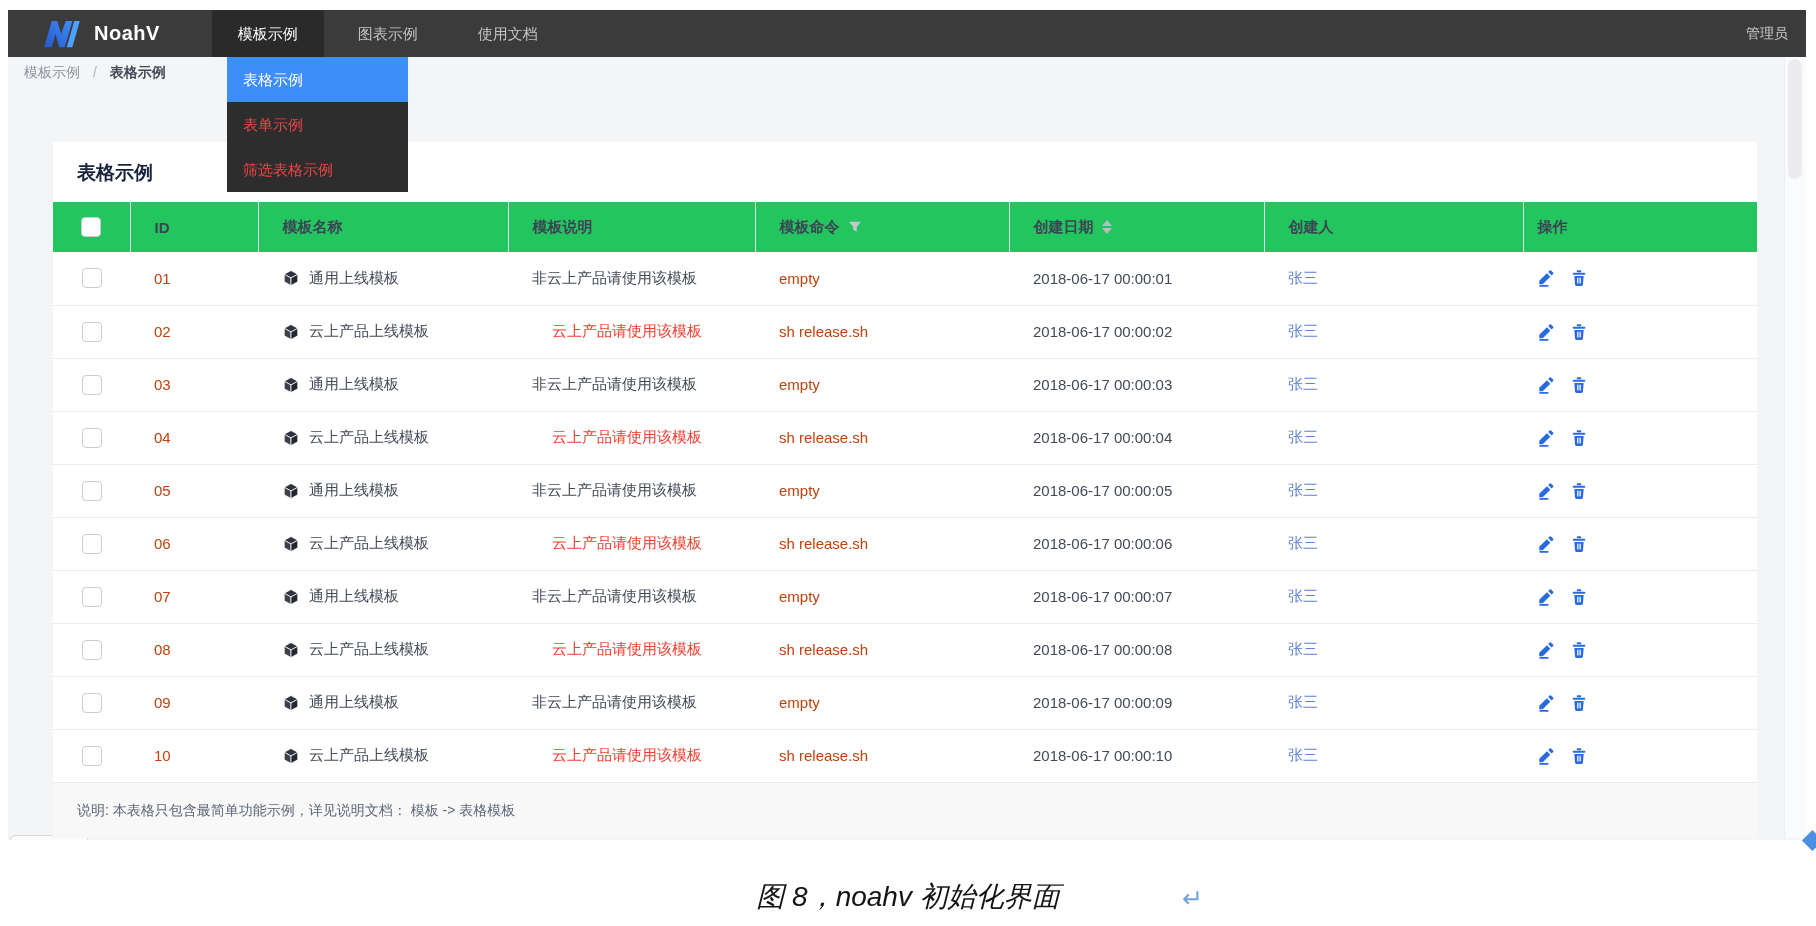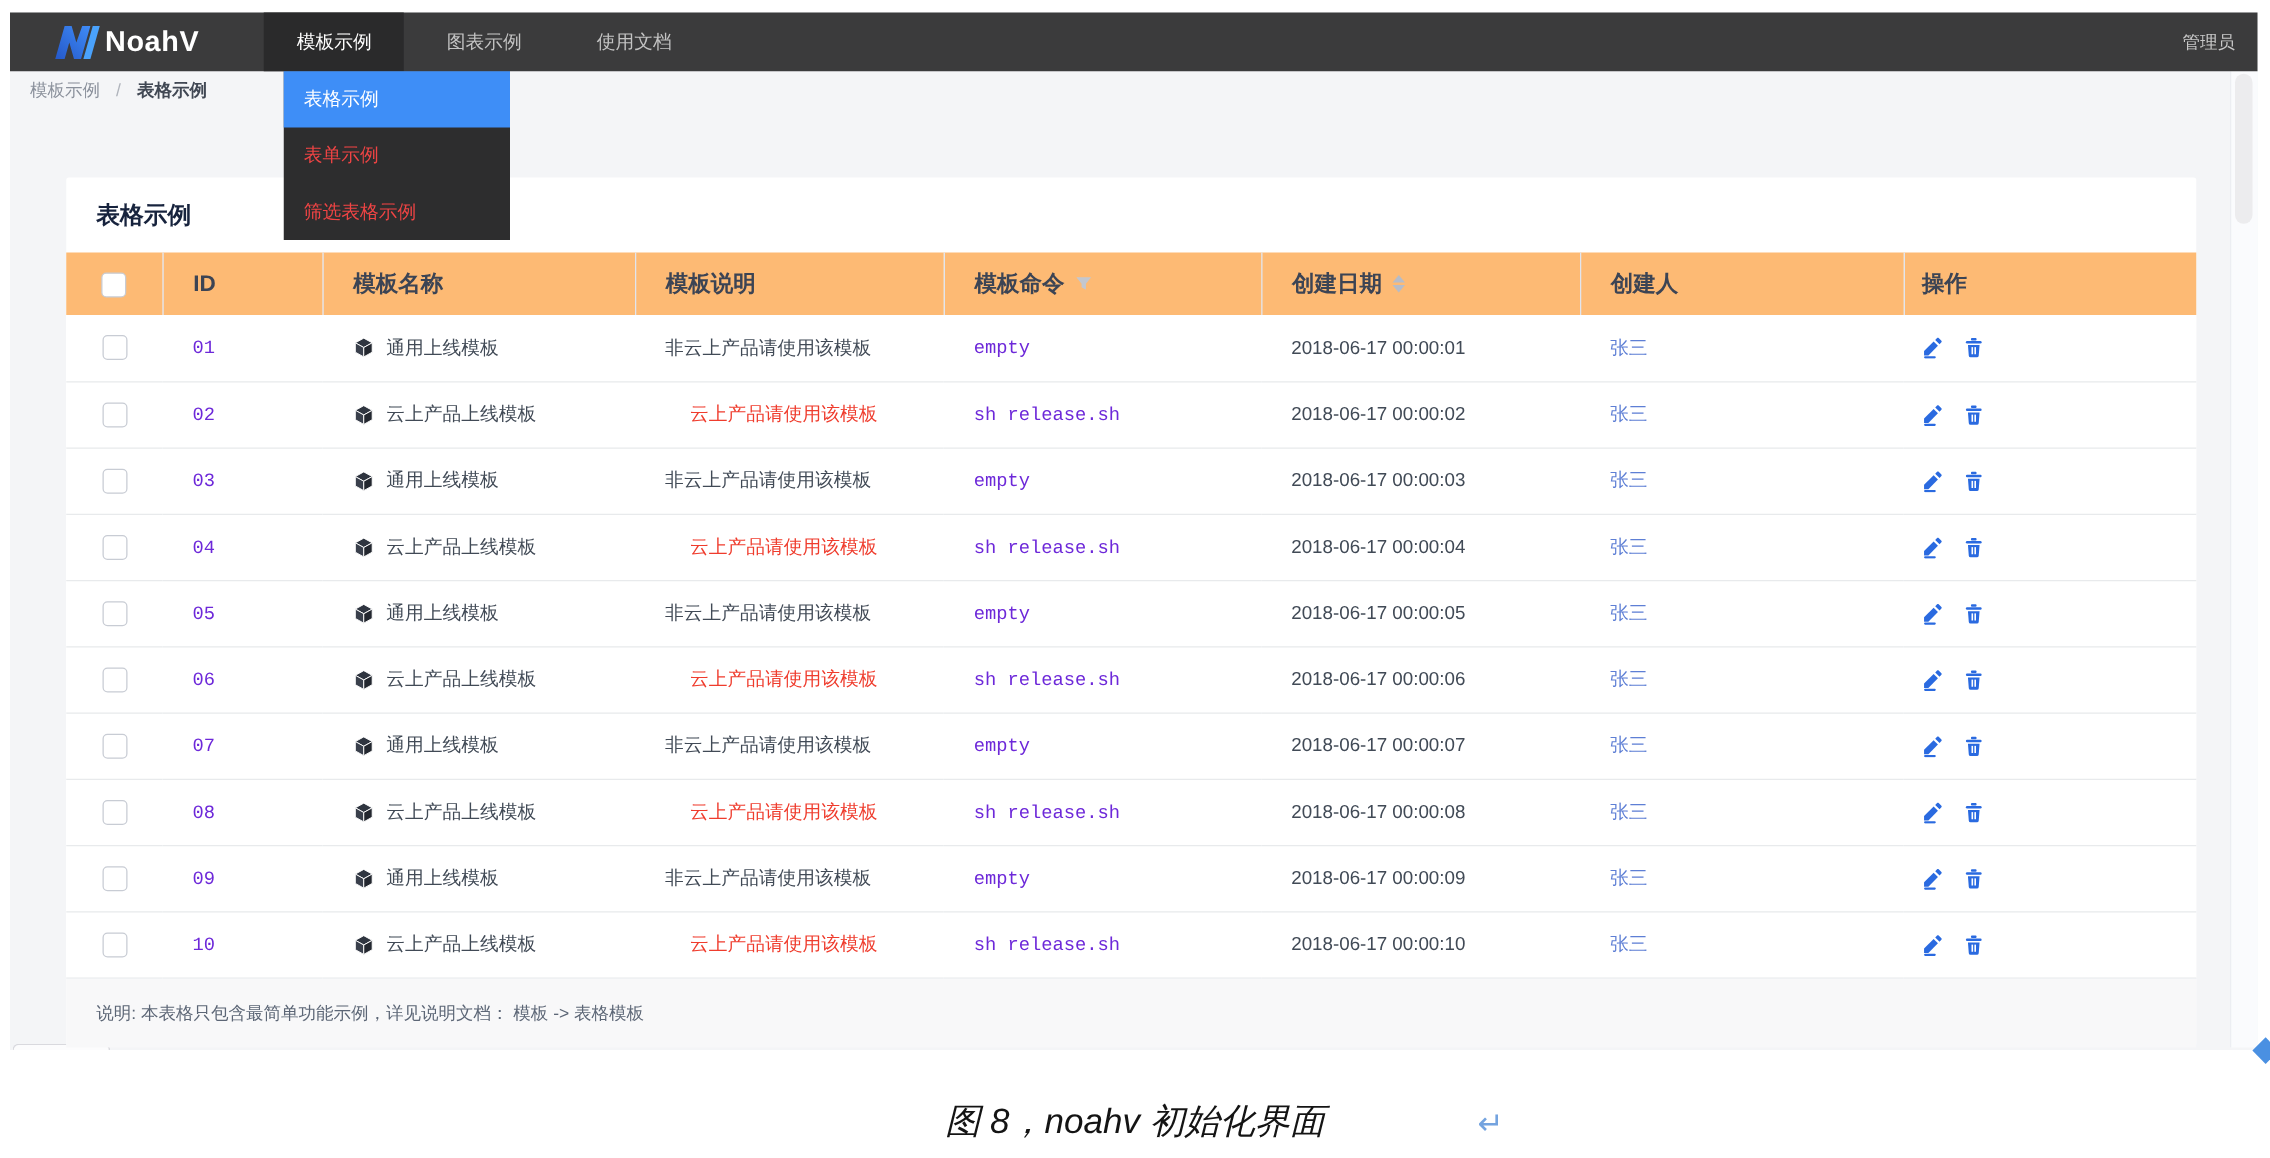--- a/index.html
+++ b/index.html
@@ -7,21 +7,21 @@
               font-family:"Liberation Sans", sans-serif; position:relative; }
 
   
   .figure { position:absolute; left:8px; top:10px; width:1798px; height:830px;
             background:#f4f5f7; }
 
   
   .navbar { position:relative; height:47px; background:#3b3b3c; display:flex; align-items:stretch; z-index:30; }
   .logo { display:flex; align-items:center; margin-left:32px; }
   .logo svg { width:44px; height:30px; }
-  .logo-text { color:#ffffff; font-size:23px; font-weight:bold; letter-spacing:.5px; }
+  .logo-text { color:#ffffff; font-size:20px; font-weight:bold; margin-left:10px; letter-spacing:.5px; }
   .nav-tabs { display:flex; margin-left:52px; }
   .nav-tab { height:47px; line-height:47px; padding:0 26px; font-size:15px; color:#c3c3c3; cursor:pointer; margin-right:8px; }
   .nav-tab.active { background:#2a2a2b; color:#ffffff; }
   .nav-user { margin-left:auto; line-height:47px; padding-right:18px; font-size:14px; color:#c9c9c9; }
 
   
   .dropdown { position:absolute; left:219px; top:47px; width:181px; background:#2d2d2e; z-index:40; }
   .dd-item { height:45px; line-height:45px; padding-left:16px; font-size:15px; color:#ef4444; cursor:pointer; }
   .dd-item.selected { background:#3e8ef7; color:#ffffff; }
 
@@ -37,32 +37,32 @@
   .scroll-thumb { position:absolute; left:3px; top:2px; width:14px; height:120px; background:#ececee; border-radius:7px; }
 
   
   .card { position:absolute; left:45px; top:132px; width:1704px; height:695px;
           background:#ffffff; border-radius:2px; z-index:10; }
   .card-title { height:60px; line-height:62px; padding-left:24px; font-size:19px;
                 font-weight:bold; color:#17233d; }
 
   
   table { width:1704px; border-collapse:collapse; table-layout:fixed; }
-  thead th { height:50px; background:#fdba74; font-size:18px; font-weight:600; color:#3c4454;
+  thead th { height:50px; background:#22c55e; font-size:15px; font-weight:600; color:#3c4454;
              text-align:left; padding-left:24px; border-left:1px solid #e1e5ee;margin-top:32px; }
   thead th:first-child { border-left:none; }
   thead th.col-op, tbody td.col-op { padding-left:14px; }
   tbody td { height:53px; border-bottom:1px solid #e8eaec; font-size:15px; color:#414a56;
              padding-left:24px; background:#fff; }
   td.col-check, th.col-check { padding-left:0; text-align:center; }
 
   .checkbox { display:inline-block; width:20px; height:20px; border:1px solid #c8ccd4;
               border-radius:4px; background:#fff; vertical-align:middle; cursor:pointer; }
 
-  .link-strong { color:#6d28d9; cursor:pointer;font-family:Liberation Mono, monospace; }
+  .link-strong { color:#c2410c; cursor:pointer; }
   .link-soft { color:#5e7fd5; cursor:pointer; }
   .warn { color:#ef3c2d;margin-left:20px; }
 
   .name-cell { display:flex; align-items:center; }
   .cube { width:18px; height:18px; margin-right:9px; flex:0 0 auto; }
 
   .hdr-flex { display:inline-flex; align-items:center; }
   .funnel { width:14px; height:14px; margin-left:8px; cursor:pointer; }
   .sorters { display:inline-flex; flex-direction:column; margin-left:8px; cursor:pointer; }
   .caret-up { width:0; height:0; border-left:5px solid transparent; border-right:5px solid transparent;

